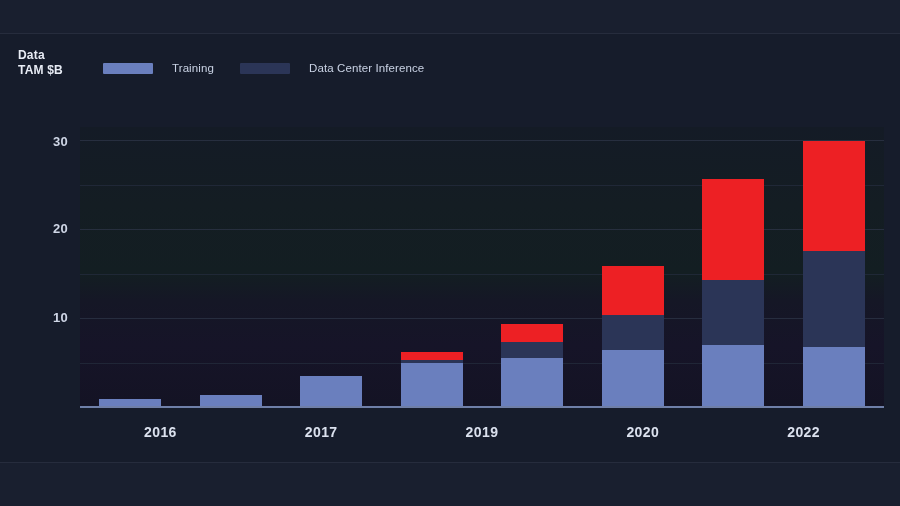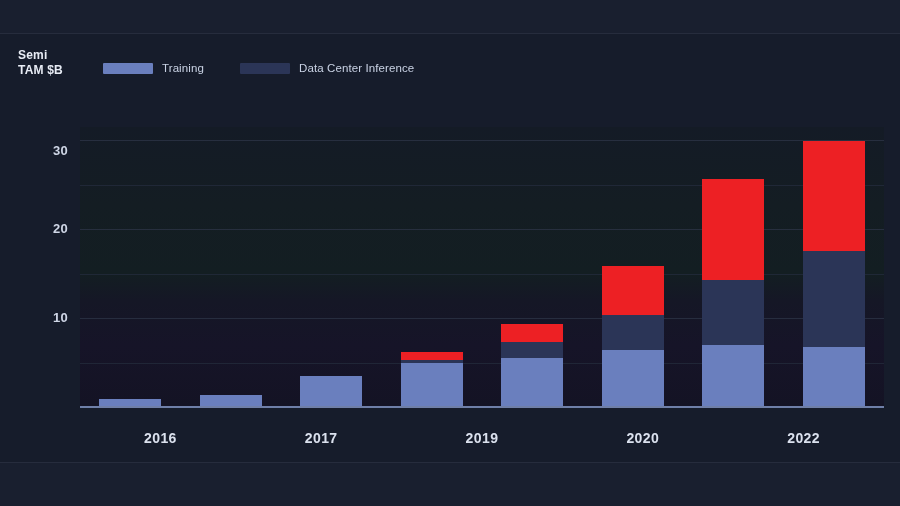--- a/index.html
+++ b/index.html
@@ -72,21 +72,21 @@
     display: flex;
     align-items: center;
   }
   .legend-swatch {
     width: 50px;
     height: 11px;
     border-radius: 1px;
     flex: none;
   }
   .legend-label {
-    margin-left: 9px;
+    margin-left: 19px;
     color: #c9d2e4;
     font-size: 11.5px;
     white-space: nowrap;
     letter-spacing: 0.1px;
   }
   #legend-item-0 { left: 103px; }
   #legend-item-1 { left: 232px; padding-left: 8px; }
   #legend-item-2 { left: 437px; }
 
   
@@ -167,60 +167,59 @@
   }
 
   
   #xlabels {
     position: absolute;
     left: 80px;
     top: 424px;
     width: 804px;
     height: 22px;
     display: flex;
-    align-items: flex-end;
   }
   .xlabel {
     flex: 1 1 0;
     text-align: center;
     color: #dbe1ee;
     font-size: 14px;
     font-weight: bold;
     letter-spacing: 0.4px;
   }
 </style>
 </head>
 <body>
 
 <div id="frame">
 
   <div class="band-top"></div>
   <div class="band-top-rule"></div>
 
   <div id="legend">
     <div class="axis-title">
-      <div>Semi</div>
+      <div>Data</div>
       <div>TAM $B</div>
     </div>
 
     <div class="legend-item" id="legend-item-0">
       <span class="legend-swatch" id="swatch-0" style="background: rgb(106, 127, 190);"></span>
       <span class="legend-label">Training</span>
     </div>
 
     <div class="legend-item" id="legend-item-1">
       <span class="legend-swatch" id="swatch-1" style="background: rgb(43, 53, 87);"></span>
       <span class="legend-label">Data Center Inference</span>
     </div>
 
   </div>
 
   <div id="plot-wrap">
     <div id="yticks">
-        <div class="ytick" style="left: 22px; top: 143px;">30</div>
+        <div class="ytick" style="left: 22px; top: 134px;">30</div>
         <div class="ytick" style="left: 22px; top: 221.222px; text-align: right;">20</div>
         <div class="ytick" style="left: 22px; top: 310.111px;">10</div>
       </div>
 
     <div id="plot-area">
       <div id="gridlines">
           <div class="gridline" style="top: 13.3333px;"></div>
           <div class="gridline faint" style="top: 57.7778px;"></div>
           <div class="gridline" style="top: 102.222px;"></div>
           <div class="gridline faint" style="top: 146.667px;"></div>

